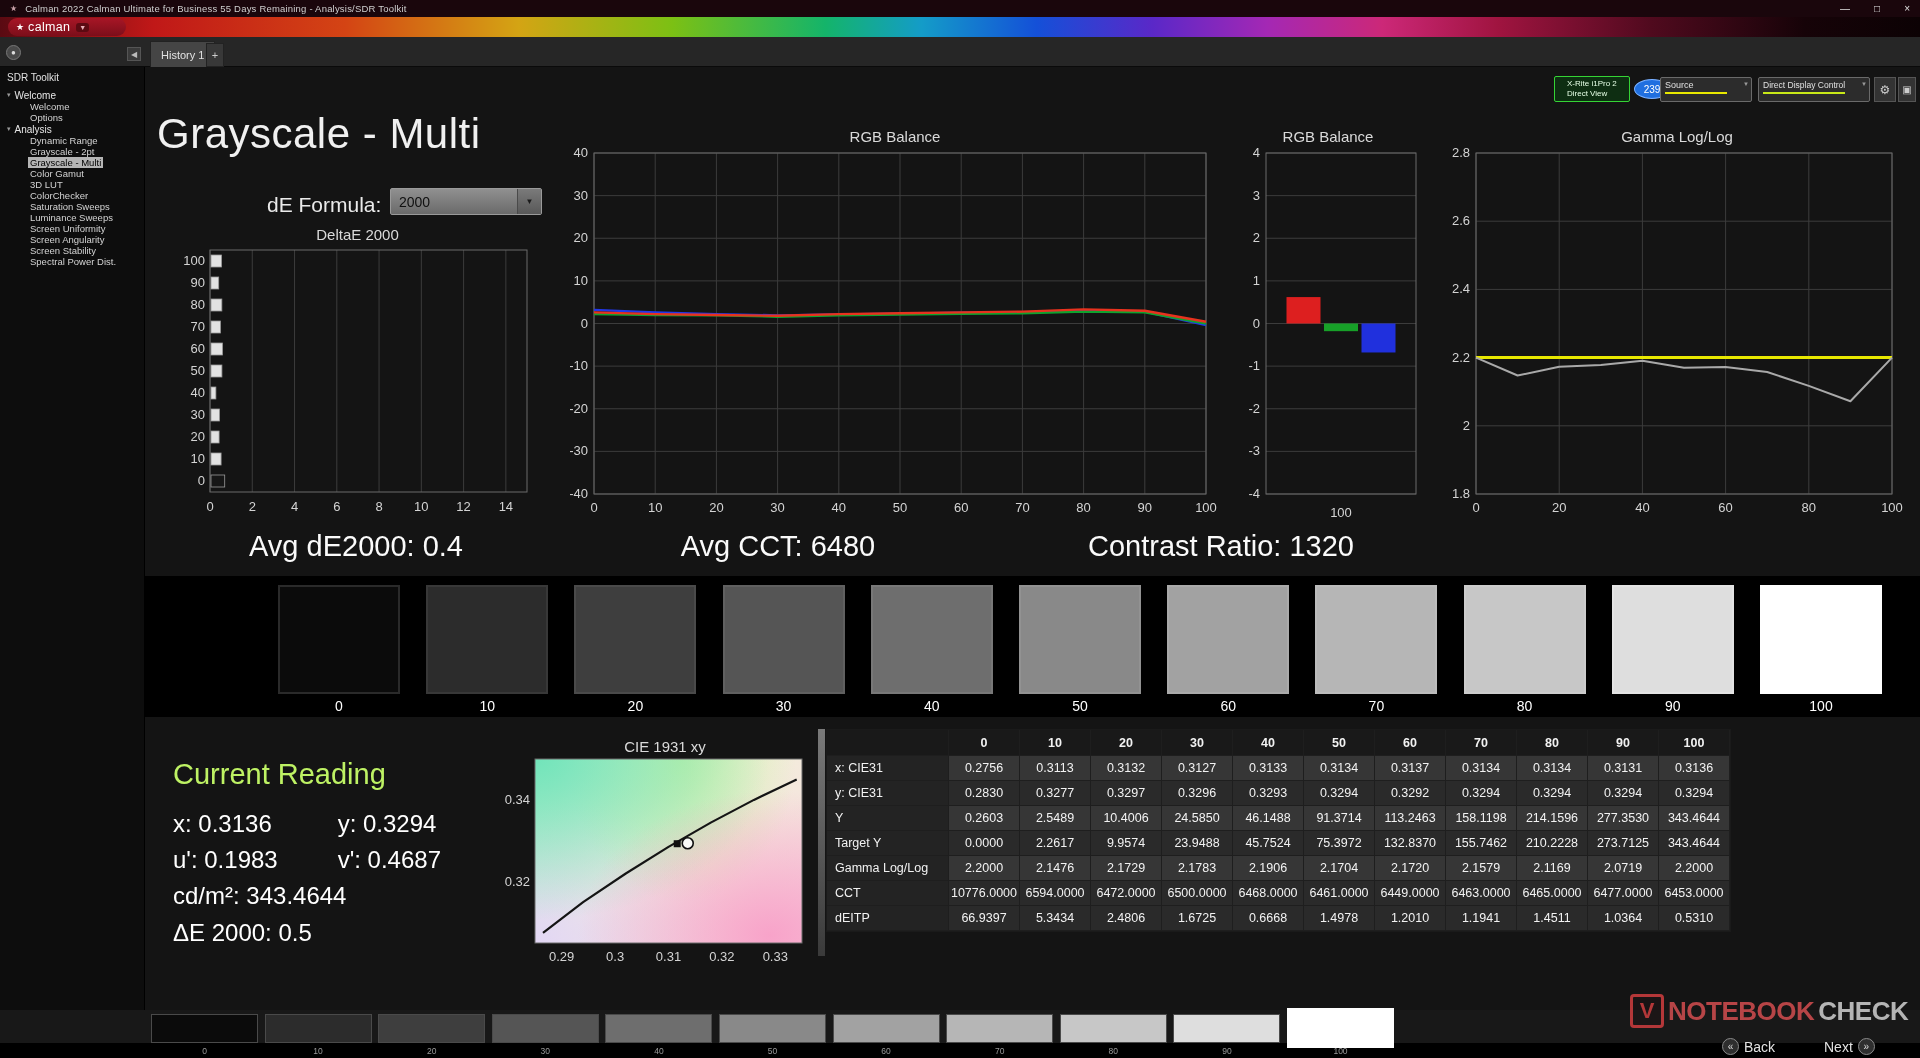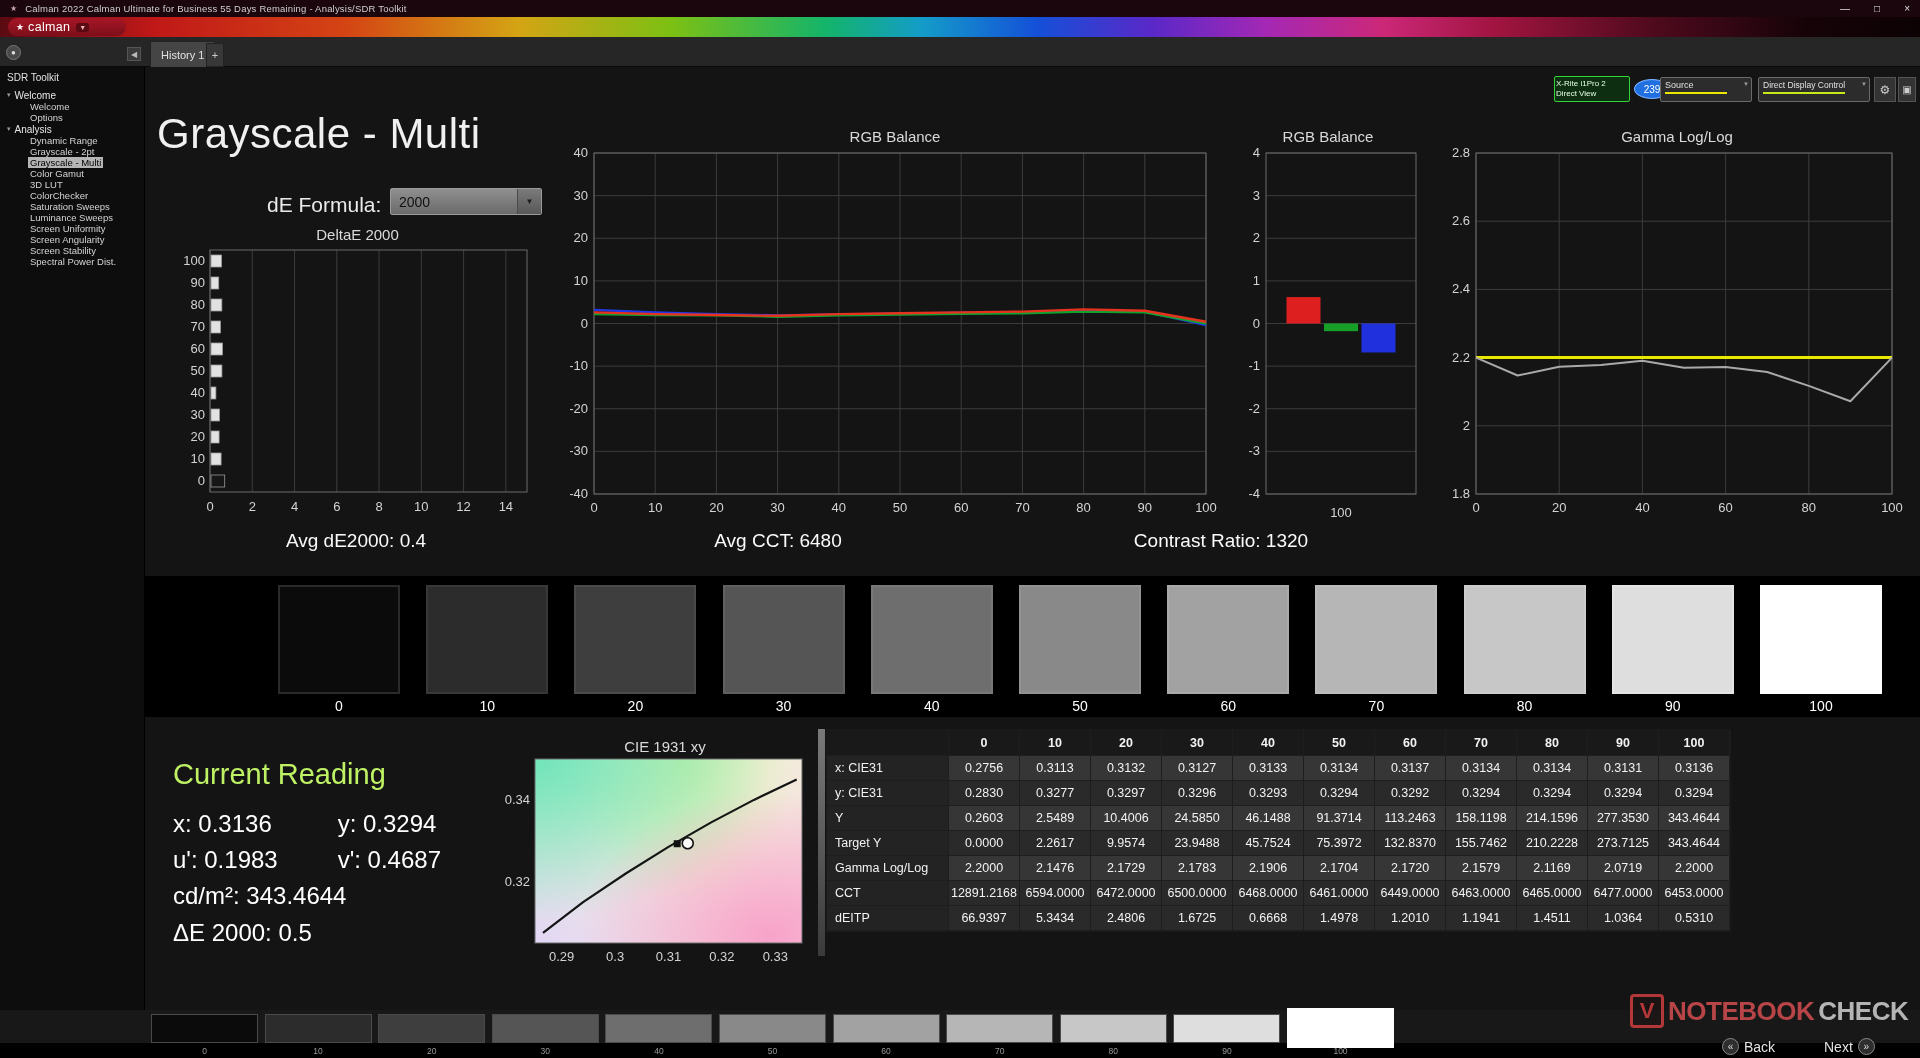--- a/index.html
+++ b/index.html
@@ -22,21 +22,21 @@
 #logo .spark{color:#fff;font-size:9px}
 #logo .word{color:#fff;font-size:12.5px;font-weight:normal;letter-spacing:.3px}
 #logo .chev{background:#5c0а12;background:#5c0a12;color:#e8b0b8;font-size:7px;border-radius:3px;padding:1px 3px;margin-left:2px}
 
 
 #toolbar{position:absolute;left:0;top:37px;width:1920px;height:30px;background:#262626;border-bottom:1px solid #0a0a0a}
 #app-menu-btn{position:absolute;left:6px;top:8px;width:15px;height:15px;border-radius:50%;background:#4a4a4a;border:1px solid #777;color:#ddd;font-size:8px;display:flex;align-items:center;justify-content:center}
 #collapse-btn{position:absolute;left:127px;top:10px;width:14px;height:14px;background:#3a3a3a;border:1px solid #555;color:#bbb;font-size:8px;display:flex;align-items:center;justify-content:center}
 #history-tab{position:absolute;left:150px;top:4px;height:26px;padding:0 10px;background:#454545;border:1px solid #222;border-bottom:none;color:#e2e2e2;font-size:11px;display:flex;align-items:center}
 #newtab{position:absolute;left:206px;top:6px;height:24px;width:18px;background:#383838;border:1px solid #222;color:#ccc;font-size:11px;display:flex;align-items:center;justify-content:center}
-#meter-box{position:absolute;left:1554px;top:39px;width:76px;height:26px;background:#0e2e12;border:1px solid #35d435;border-radius:2px;padding:2px 1px;line-height:10px}
+#meter-box{position:absolute;left:1554px;top:39px;width:76px;height:26px;background:#0e2e12;border:1px solid #35d435;border-radius:2px;padding:2px 12px;line-height:10px}
 #meter-box .m1,#meter-box .m2{font-size:8px;color:#e6ffe6;white-space:nowrap}
 #meter-badge{position:absolute;left:1634px;top:42px;width:36px;height:20px;border-radius:50%;background:#1f6fe0;border:1px solid #7ab0ff;color:#fff;font-size:10px;display:flex;align-items:center;justify-content:center}
 .tb-select{position:absolute;top:40px;height:25px;background:#2c2c2c;border:1px solid #6a6a6a;border-radius:2px;padding:2px 4px;color:#e0e0e0}
 #source-box{left:1660px;width:92px}
 #ddc-box{left:1758px;width:112px}
 .tb-select .lbl{font-size:9px;white-space:nowrap;overflow:hidden}
 .tb-select .uline{height:2px;margin-top:2px}
 .tb-select .sel-chev{position:absolute;right:2px;top:3px;font-size:6px;color:#999}
 #gear-btn{position:absolute;left:1874px;top:40px;width:22px;height:25px;background:#333;border:1px solid #555;color:#ccc;font-size:12px;display:flex;align-items:center;justify-content:center}
 #layout-btn{position:absolute;left:1898px;top:40px;width:18px;height:25px;background:#333;border:1px solid #555;color:#ccc;font-size:10px;display:flex;align-items:center;justify-content:center}
@@ -70,21 +70,21 @@
 #chart-gamma{left:1440px;top:146px}
 #chart-cie{left:505px;top:753px}
 #cie-bg{position:absolute;left:535px;top:759px;width:267px;height:184px;
 background:
  radial-gradient(ellipse at 88% 96%,rgba(248,160,200,.95),rgba(248,160,200,0) 58%),
  radial-gradient(ellipse at 0% 0%,rgba(110,228,185,.95),rgba(110,228,185,0) 62%),
  radial-gradient(ellipse at 55% 0%,rgba(195,240,160,.85),rgba(195,240,160,0) 55%),
  radial-gradient(ellipse at 0% 100%,rgba(225,212,248,.9),rgba(225,212,248,0) 55%),
  linear-gradient(135deg,#bdeccf,#f3f0da 45%,#f6d8e2)}
 
-.stat{position:absolute;top:530px;transform:translateX(-50%);font-size:19px;color:#fafafa;white-space:nowrap}
+.stat{position:absolute;top:530px;transform:translateX(-50%);font-size:29px;color:#fafafa;white-space:nowrap}
 
 
 #swatch-strip{position:absolute;left:145px;top:576px;width:1775px;height:141px;background:#000}
 #swatch-strip .patch{position:absolute;top:9px;width:122px;height:109px;border-width:2px;border-style:solid}
 #swatch-strip .patch-label{position:absolute;top:122px;width:122px;text-align:center;color:#fff;font-size:14px}
 
 
 #cr-title{position:absolute;left:173px;top:758px;font-size:29px;font-weight:400;color:#bef264}
 .cr-line{position:absolute;left:173px;font-size:24px;color:#fff;white-space:nowrap}
 .cr-line .a{display:inline-block;min-width:158px}
@@ -524,21 +524,21 @@
         <div class="tcell">2.1906</div>
         <div class="tcell">2.1704</div>
         <div class="tcell">2.1720</div>
         <div class="tcell">2.1579</div>
         <div class="tcell">2.1169</div>
         <div class="tcell">2.0719</div>
         <div class="tcell">2.2000</div>
       </div>
       <div class="trow odd">
         <div class="tcell tlabel">CCT</div>
-        <div class="tcell">12891.2168</div>
+        <div class="tcell">10776.0000</div>
         <div class="tcell">6594.0000</div>
         <div class="tcell">6472.0000</div>
         <div class="tcell">6500.0000</div>
         <div class="tcell">6468.0000</div>
         <div class="tcell">6461.0000</div>
         <div class="tcell">6449.0000</div>
         <div class="tcell">6463.0000</div>
         <div class="tcell">6465.0000</div>
         <div class="tcell">6477.0000</div>
         <div class="tcell">6453.0000</div>

